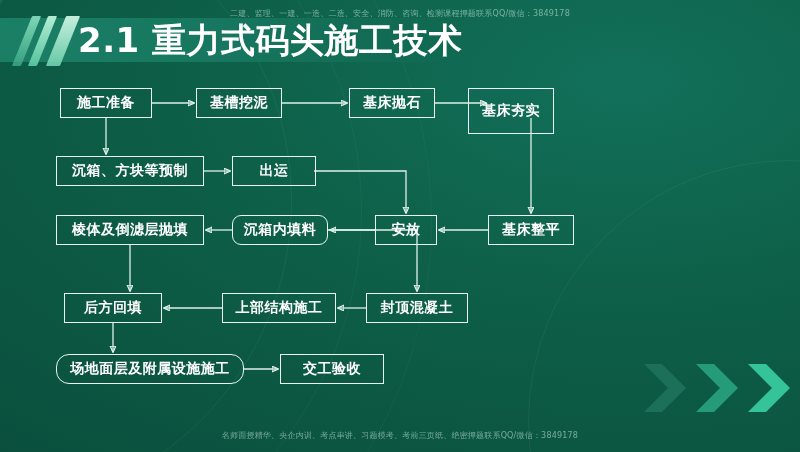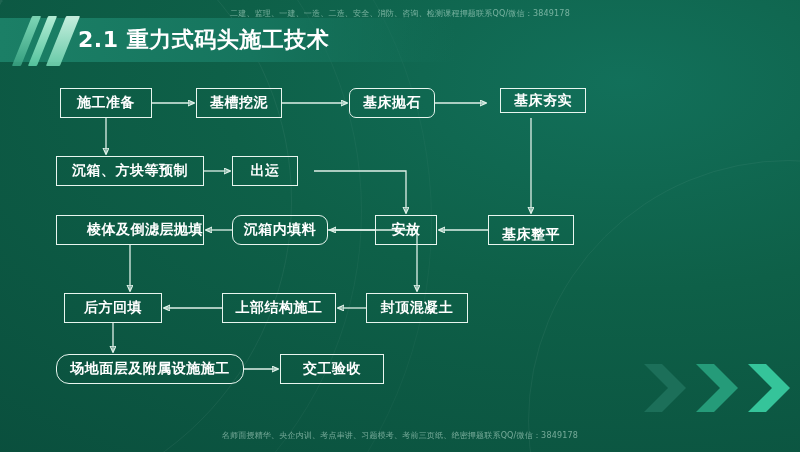--- a/index.html
+++ b/index.html
@@ -30,21 +30,21 @@
     background:linear-gradient(90deg,#1b7f66 0%, #16755e 55%, rgba(14,96,74,0) 100%);
   }
   .slashes{position:absolute;left:16px;top:16px;width:74px;height:50px;}
   .slash{position:absolute;top:0;width:9px;height:50px;transform:skewX(-22deg);border-radius:1px;}
   .slash.s1{left:6px;background:linear-gradient(180deg,#8fe6c4,#3aa584);opacity:.85;}
   .slash.s2{left:22px;background:linear-gradient(180deg,#bdf3dc,#57c7a0);opacity:.95;}
   .slash.s3{left:40px;width:14px;background:linear-gradient(180deg,#d9fbec,#6fd2ae);opacity:.9;}
 
   #page-title{
     position:absolute;left:78px;top:20px;height:40px;line-height:40px;
-    color:#ffffff;font-size:22px;font-weight:bold;letter-spacing:.5px;
+    color:#ffffff;font-size:34px;font-weight:bold;letter-spacing:.5px;
     white-space:nowrap;
   }
 
   .watermark{
     position:absolute;left:0;width:800px;text-align:center;
     color:rgba(200,235,220,0.55);font-size:8px;letter-spacing:.2px;
     white-space:nowrap;
   }
   #wm-top{top:8px;}
   #wm-bottom{top:430px;}
@@ -114,42 +114,42 @@
           <path d="M244,307 L278,307" marker-end="url(#arw)"></path>
         </g>
     </svg>
     <div id="node-layer">
         <div class="node" style="left: 60px; top: 26px; width: 92px; height: 30px;">
           <span>施工准备</span>
         </div>
         <div class="node" style="left: 196px; top: 26px; width: 86px; height: 30px;">
           <span>基槽挖泥</span>
         </div>
-        <div class="node" style="left: 349px; top: 26px; width: 86px; height: 30px; border-radius: 7px;">
+        <div class="node" style="left: 349px; top: 26px; width: 86px; height: 30px;">
           <span>基床抛石</span>
         </div>
-        <div class="node" style="left: 500px; top: 26px; width: 86px; height: 25px; align-items: center;">
+        <div class="node" style="left: 468px; top: 26px; width: 86px; height: 46px; align-items: center;">
           <span>基床夯实</span>
         </div>
         <div class="node" style="left: 56px; top: 94px; width: 148px; height: 30px;">
           <span>沉箱、方块等预制</span>
         </div>
-        <div class="node" style="left: 232px; top: 94px; width: 66px; height: 30px;">
+        <div class="node" style="left: 232px; top: 94px; width: 84px; height: 30px;">
           <span>出运</span>
         </div>
-        <div class="node" style="left: 56px; top: 153px; width: 148px; height: 30px; justify-content: flex-end;">
+        <div class="node" style="left: 56px; top: 153px; width: 148px; height: 30px;">
           <span>棱体及倒滤层抛填</span>
         </div>
         <div class="node" style="left: 232px; top: 153px; width: 96px; height: 30px; border-radius: 9px;">
           <span>沉箱内填料</span>
         </div>
         <div class="node" style="left: 375px; top: 153px; width: 62px; height: 30px;">
           <span>安放</span>
         </div>
-        <div class="node" style="left: 488px; top: 153px; width: 86px; height: 30px; align-items: flex-end;">
+        <div class="node" style="left: 488px; top: 153px; width: 86px; height: 30px;">
           <span>基床整平</span>
         </div>
         <div class="node" style="left: 64px; top: 231px; width: 98px; height: 30px;">
           <span>后方回填</span>
         </div>
         <div class="node" style="left: 222px; top: 231px; width: 114px; height: 30px;">
           <span>上部结构施工</span>
         </div>
         <div class="node" style="left: 366px; top: 231px; width: 102px; height: 30px;">
           <span>封顶混凝土</span>

